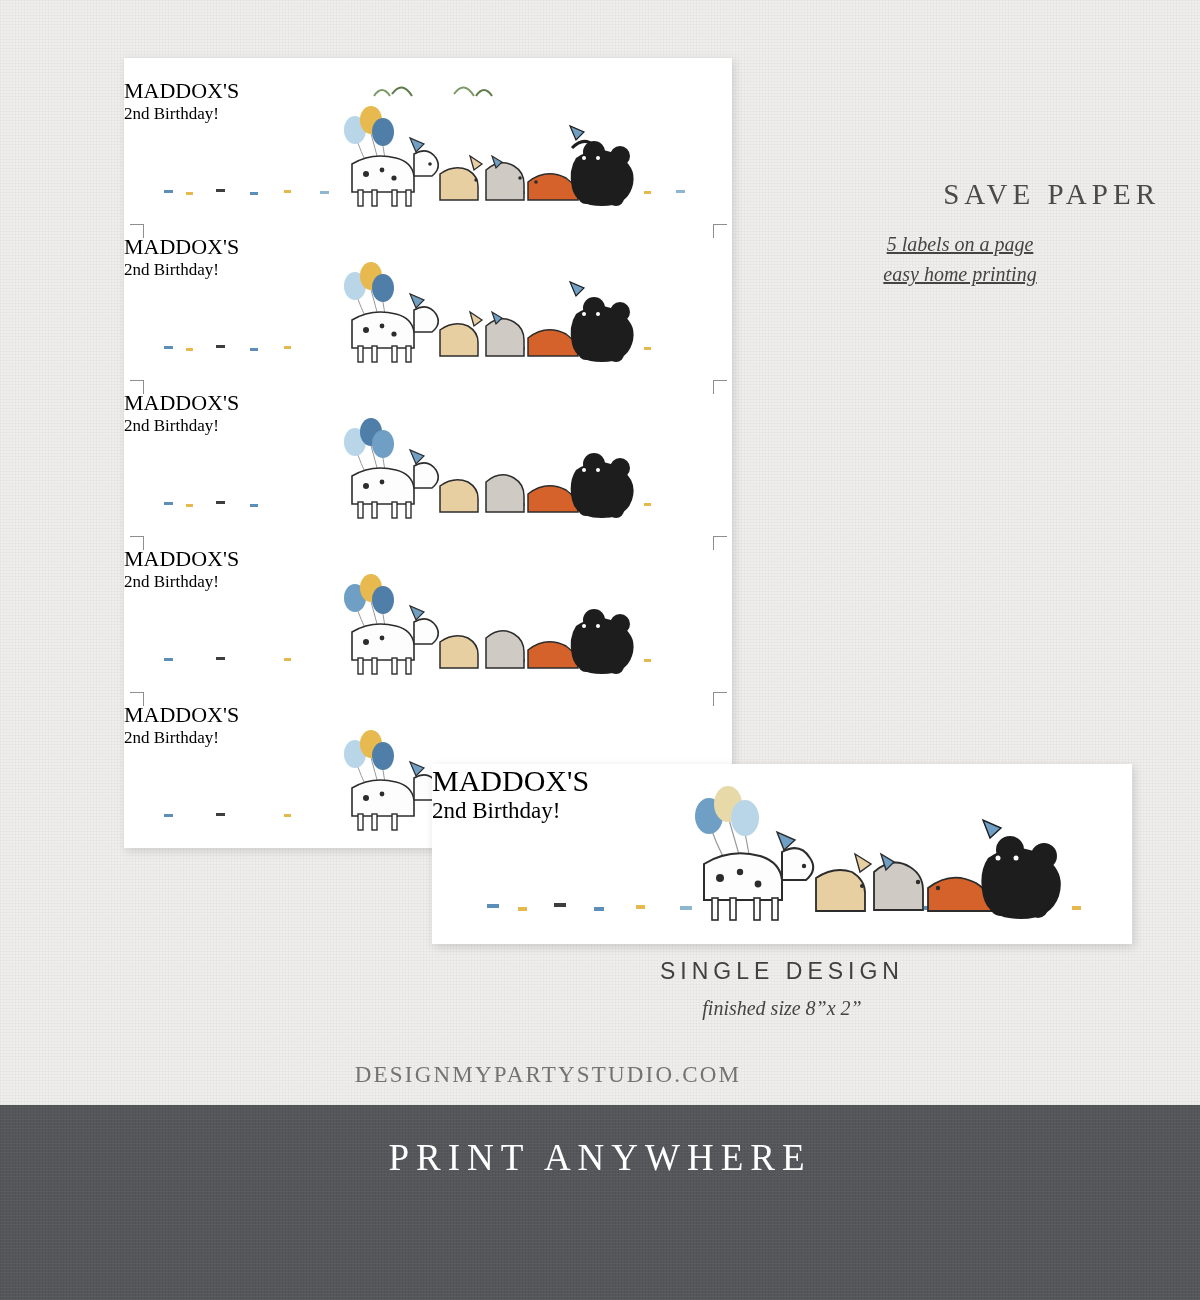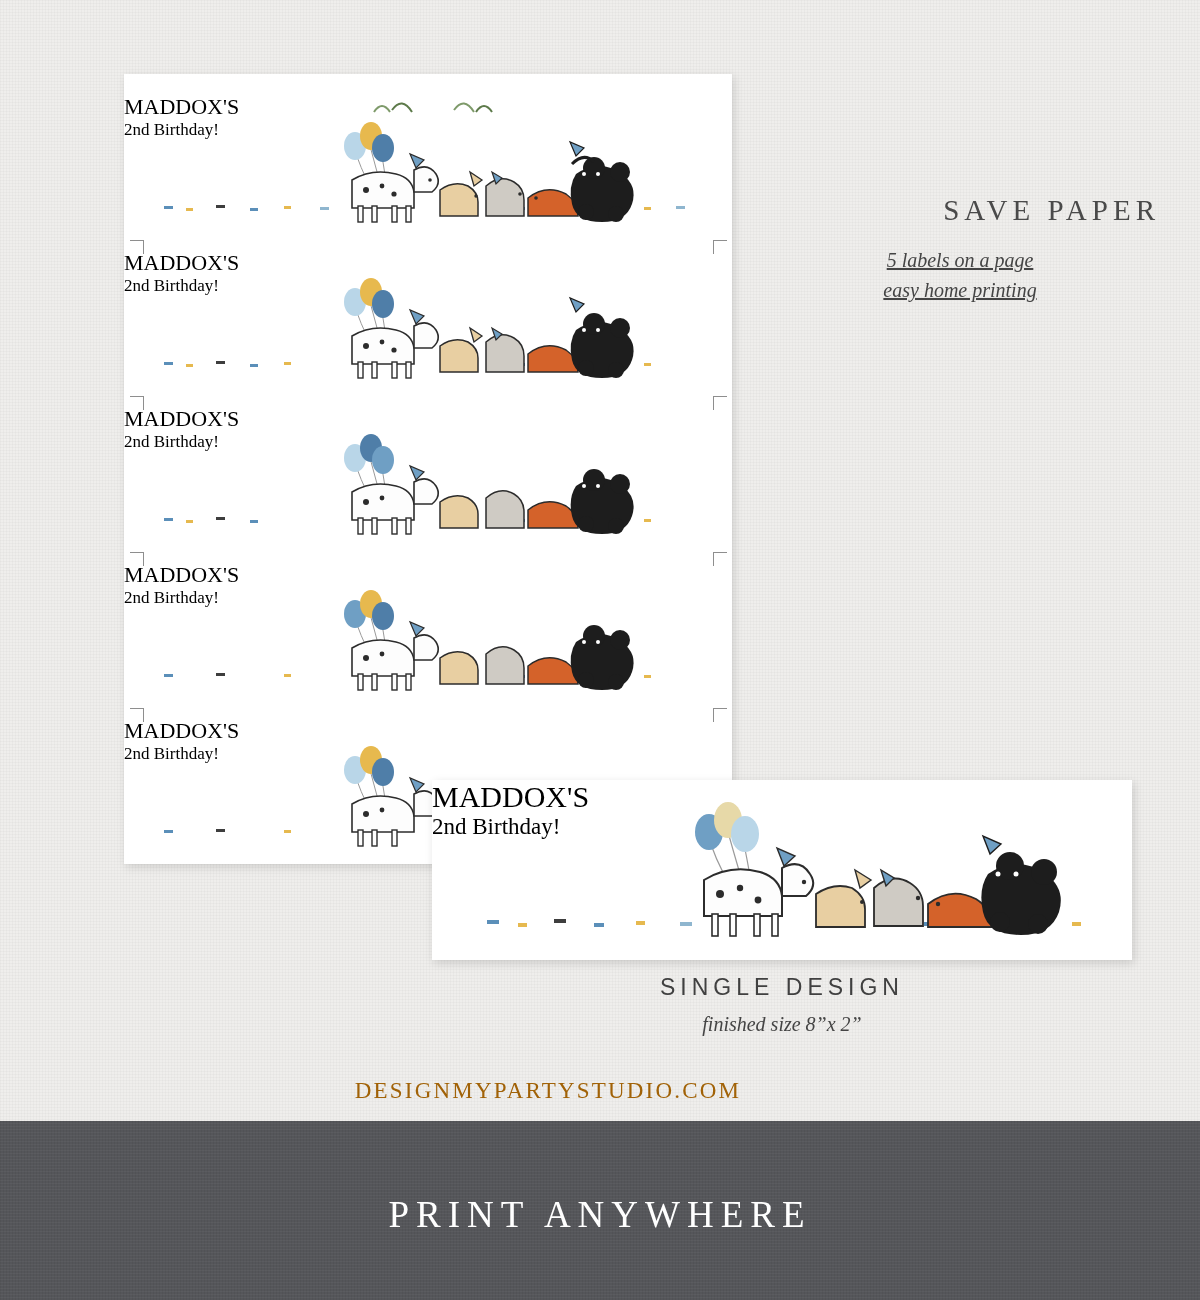--- a/index.html
+++ b/index.html
@@ -19,21 +19,20 @@
     position: absolute;
     inset: 0;
     background-image:
       repeating-linear-gradient(0deg, rgba(0,0,0,0.022) 0px, rgba(0,0,0,0.022) 1px, rgba(255,255,255,0) 1px, rgba(255,255,255,0) 3px),
       repeating-linear-gradient(90deg, rgba(0,0,0,0.022) 0px, rgba(0,0,0,0.022) 1px, rgba(255,255,255,0) 1px, rgba(255,255,255,0) 3px);
     pointer-events: none;
   }
   .stage {
     position: absolute;
     inset: 0;
-    margin-top: 16px;
   }
 
   
   .sheet {
     position: absolute;
     left: 124px;
     top: 58px;
     width: 608px;
     height: 790px;
     background: #ffffff;
@@ -128,39 +127,39 @@
 
   .site {
     position: absolute;
     left: 0;
     top: 1062px;
     width: 1096px;
     text-align: center;
     font-family: "Liberation Serif", serif;
     font-size: 23px;
     letter-spacing: 2.2px;
-    color: #a16207;
+    color: #737373;
   }
 
   
   .band {
     position: absolute;
     left: 0;
     top: 1105px;
     width: 1200px;
     height: 195px;
     background: #55565a;
     background-image:
       repeating-linear-gradient(0deg, rgba(255,255,255,0.035) 0px, rgba(255,255,255,0.035) 1px, rgba(0,0,0,0) 1px, rgba(0,0,0,0) 3px),
       repeating-linear-gradient(90deg, rgba(0,0,0,0.05) 0px, rgba(0,0,0,0.05) 1px, rgba(0,0,0,0) 1px, rgba(0,0,0,0) 3px);
     color: #fff;
     text-align: center;
   }
   .band-head {
-    padding-top: 72px;
+    padding-top: 31px;
     font-family: "Liberation Serif", serif;
     font-size: 37px;
     letter-spacing: 7px;
   }
   .band-sub {
     margin-top: 22px;
     font-family: "Liberation Serif", serif;
     font-style: italic;
     font-size: 26px;
     color: #f2f2f2;

